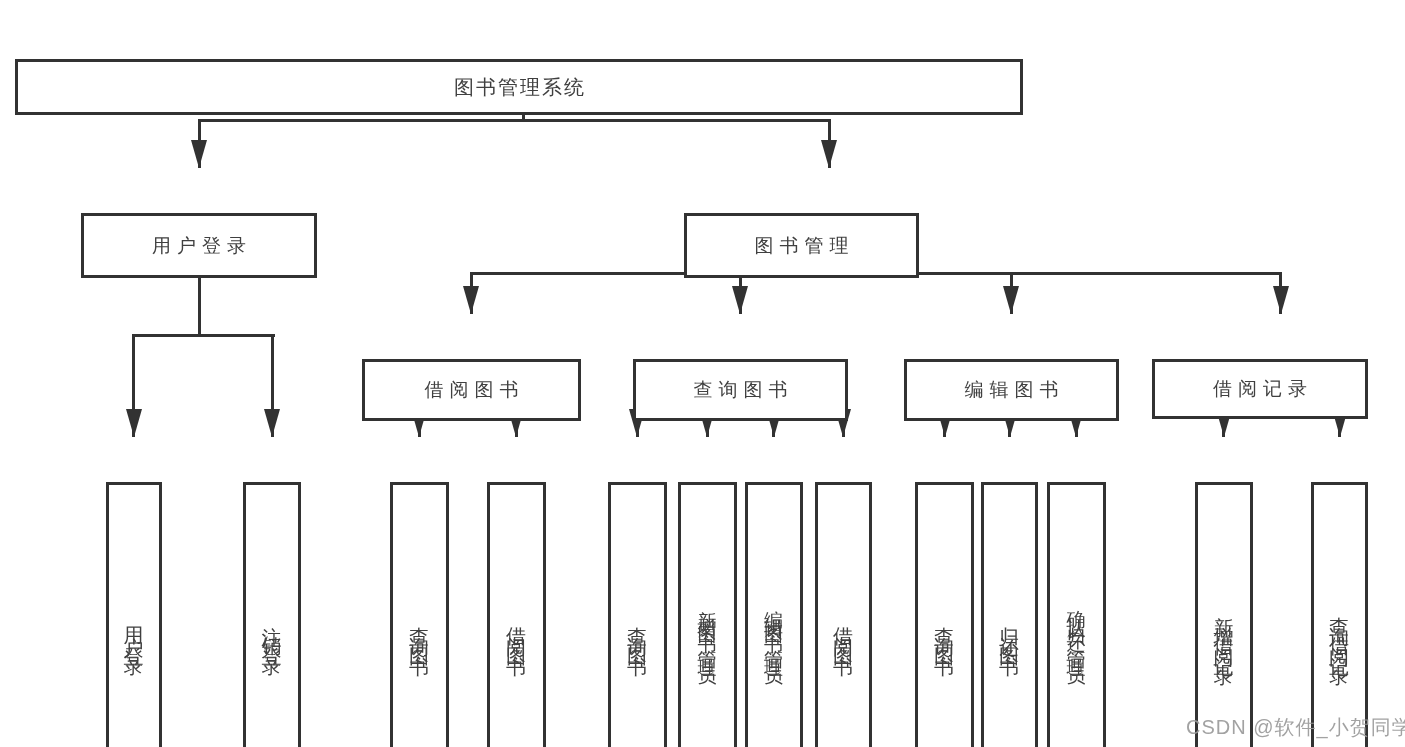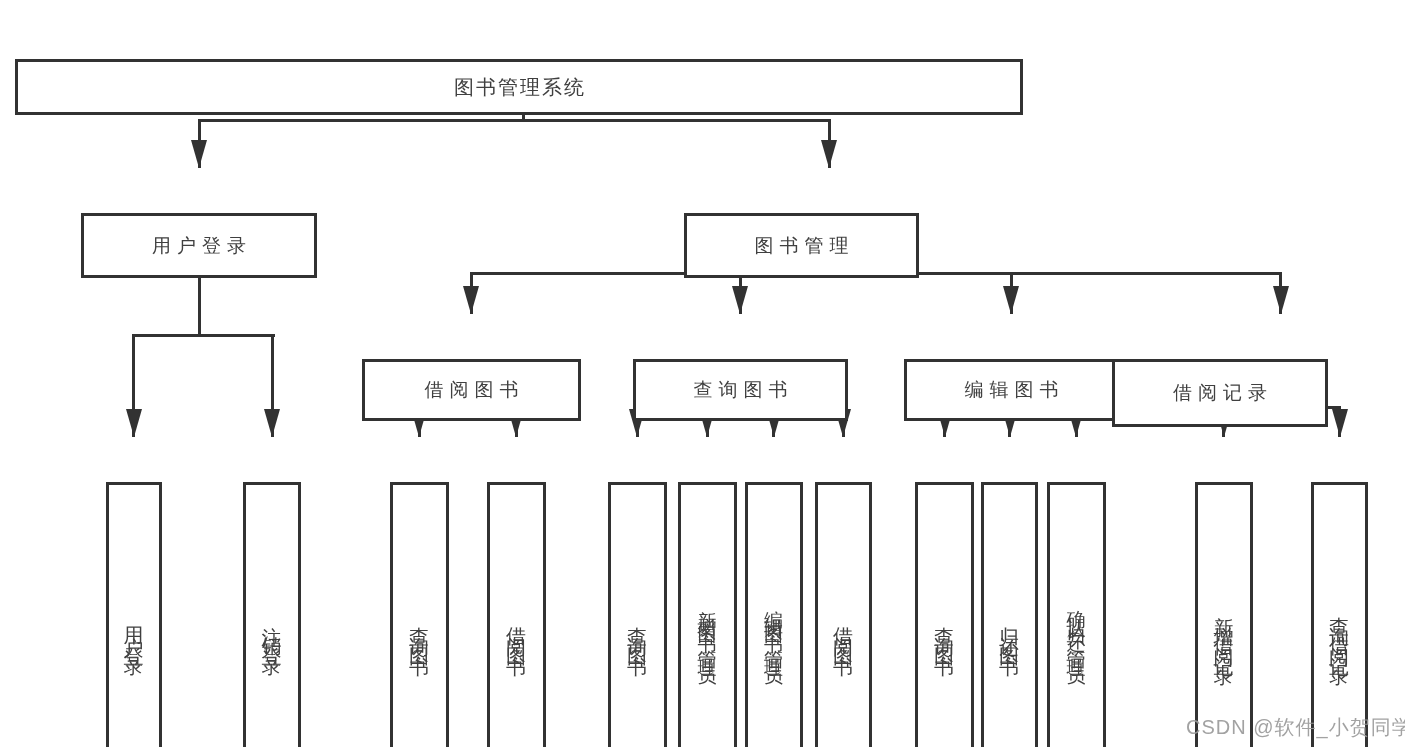--- a/index.html
+++ b/index.html
@@ -75,21 +75,21 @@
 
   <div class="box box-h" style="left:362px;top:314px;width:219px;height:62px">
     <span>借阅图书</span>
   </div>
   <div class="box box-h" style="left:633px;top:314px;width:215px;height:62px">
     <span>查询图书</span>
   </div>
   <div class="box box-h" style="left:904px;top:314px;width:215px;height:62px">
     <span>编辑图书</span>
   </div>
-  <div class="box box-h" style="left:1112px;top:314px;width:216px;height:68px">
+  <div class="box box-h" style="left:1152px;top:314px;width:216px;height:60px">
     <span>借阅记录</span>
   </div>
 
   <div class="vline" style="left:470px;top:376px;height:32px"></div>
   <div class="hline" style="left:418px;top:406px;width:100px"></div>
   <div class="vline" style="left:418px;top:406px;height:31px"></div>
   <div class="arrow" style="left:411px;top:409px"></div>
   <div class="vline" style="left:515px;top:406px;height:31px"></div>
   <div class="arrow" style="left:508px;top:409px"></div>
 

